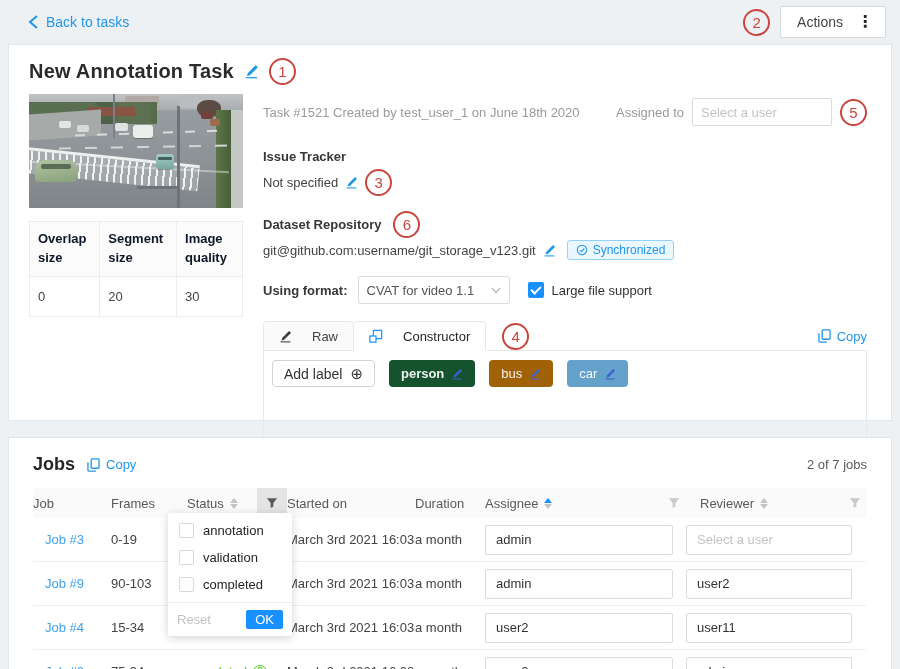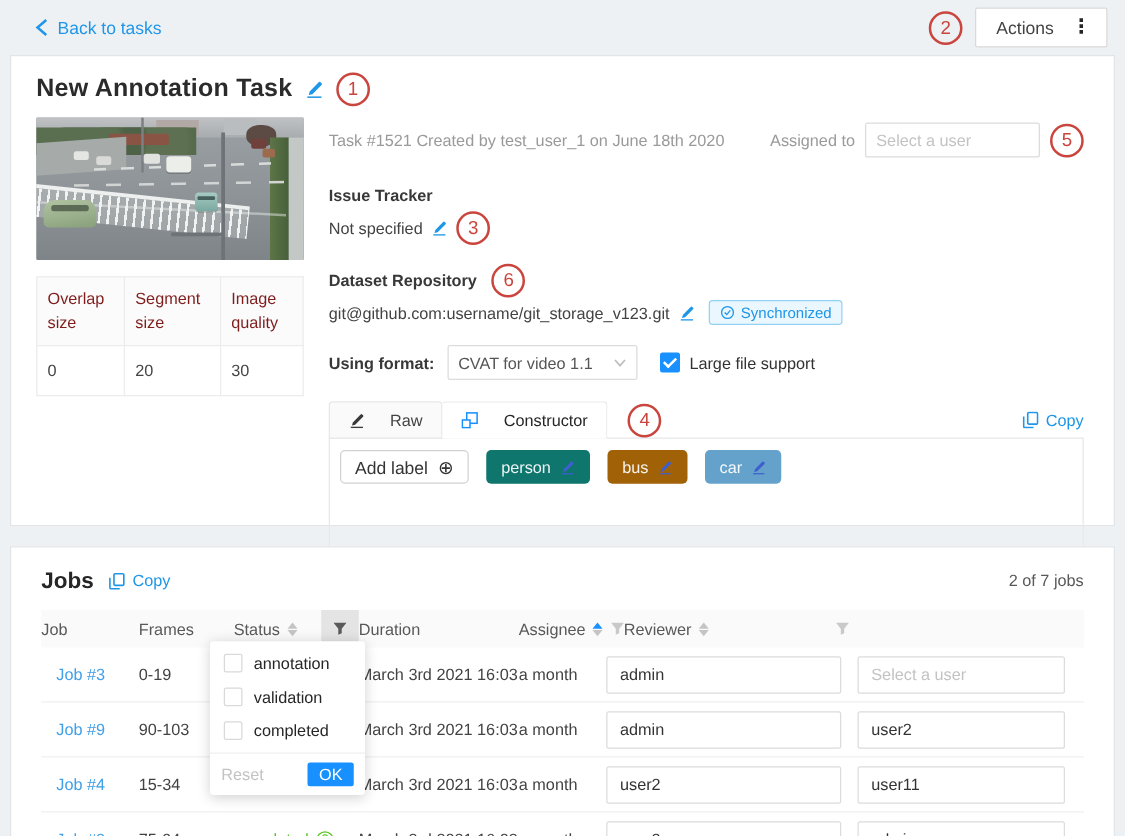--- a/index.html
+++ b/index.html
@@ -36,21 +36,21 @@
   .task-title { font-size:20px; font-weight:700; color:#2b2b2b; letter-spacing:0.2px; }
   .pencil { color:#1f96e8; display:inline-flex; cursor:pointer; }
   .pencil-dark { color:#3a3a3a; }
   .task-body { display:flex; gap:20px; padding-left:10px; }
   .left-col { width:214px; flex:0 0 auto; }
   .right-col { flex:1; min-width:0; }
 
   
   .params { border-collapse:collapse; margin-top:13px; width:214px; }
   .params th, .params td { border:1px solid #ececec; font-weight:400; text-align:left; font-size:13px; }
-  .params th { background:#fbfbfb; color:#7f1d1d; padding:8px 8px; line-height:1.45; }
+  .params th { background:#fbfbfb; color:#0f172a; padding:8px 8px; line-height:1.45;font-weight:bold; }
   .params td { color:#444; padding:12px 8px; }
 
   
   .meta-row { display:flex; align-items:center; justify-content:space-between; margin-top:4px; }
   .meta-text { color:#9a9a9a; font-size:13px; }
   .assign-wrap { display:flex; align-items:center; gap:8px; }
   .assign-label { color:#9a9a9a; font-size:13px; }
   .assign-input { width:140px; height:28px; border:1px solid #dcdcdc; border-radius:2px; padding:0 8px;
     font-size:13px; font-family:inherit; color:#434343; }
   .assign-input::placeholder { color:#c3c3c3; }
@@ -339,21 +339,21 @@
               <path d="M9.5 14H2a1 1 0 0 1-1-1V4.5"></path>
             </svg>
           <span>Copy</span>
         </a>
       </div>
       <div class="labels-panel">
         <button class="add-label-btn">
           <span>Add label</span>
           <span class="plus-circle-icon"></span>
         </button>
-        <span class="chip" style="background-color: #0f766e;">
+        <span class="chip" style="background-color: #14532d; font-weight: bold;">
           <span>person</span>
           <span class="pencil">
             <svg class="icon" width="12" height="12" viewBox="0 0 16 16" fill="currentColor">
                 <path d="M11.7 1.9a1.1 1.1 0 0 1 1.55 0l.85.85a1.1 1.1 0 0 1 0 1.55L6.3 12.1l-3.1.8.8-3.1 7.7-7.9z"></path>
                 <rect x="2" y="14" width="12" height="1.3"></rect>
               </svg>
           </span>
         </span>
         <span class="chip" style="background-color: #a16207;">
           <span>bus</span>
@@ -406,20 +406,23 @@
         </span>
       <span class="funnel-box">
         <span class="funnel dark">
           <svg class="icon" width="12" height="12" viewBox="0 0 14 13" fill="currentColor">
               <path d="M1 1h12L8.6 6.4v4.2l-3.2 1.6V6.4z"></path>
             </svg>
         </span>
       </span>
     </div>
     <div class="jth">
+        <span>Started on</span>
+      </div>
+    <div class="jth">
         <span>Duration</span>
       </div>
     <div class="jth">
       <span>Assignee</span>
       <span class="sorter">
           <span class="car-up on"></span>
           <span class="car-dn"></span>
         </span>
       <span class="funnel jth-right">
         <svg class="icon" width="12" height="12" viewBox="0 0 14 13" fill="currentColor">

